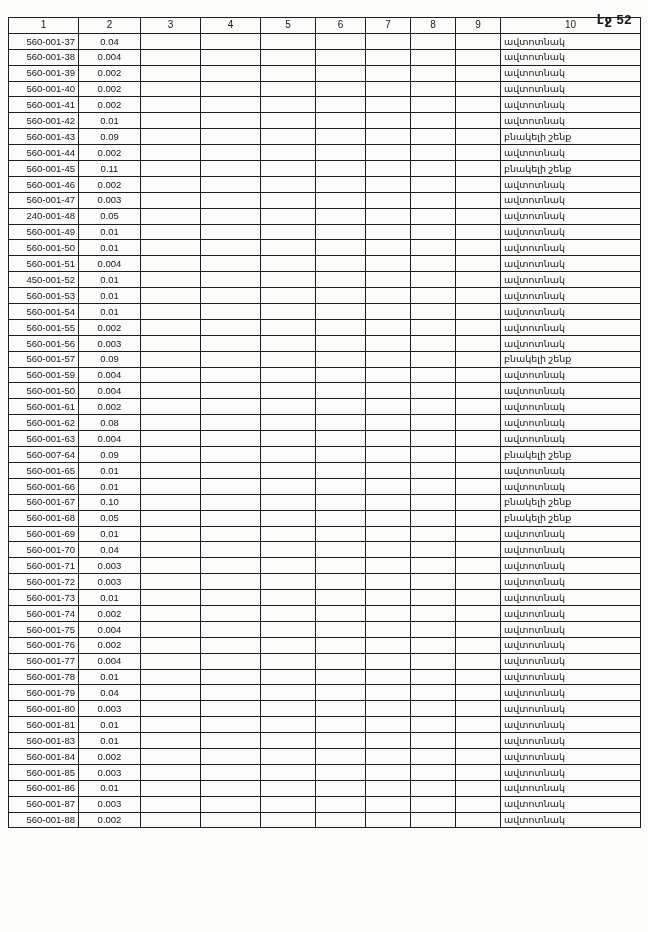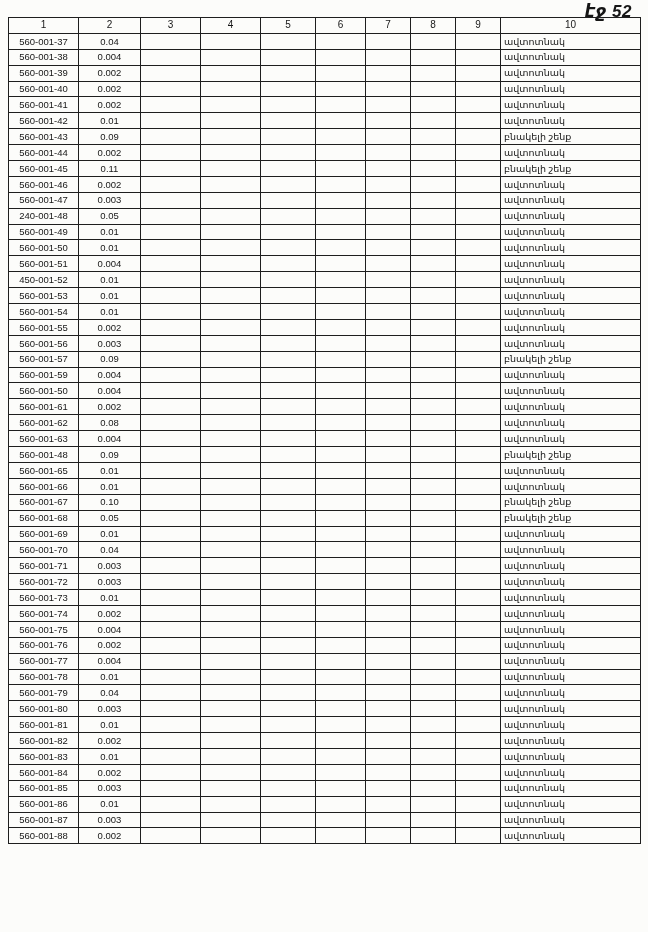--- a/index.html
+++ b/index.html
@@ -8,26 +8,25 @@
     width: 648px;
     height: 932px;
     background: #fcfcfa;
     font-family: "Liberation Sans", "DejaVu Sans", sans-serif;
     color: #161616;
     position: relative;
     overflow: hidden;
   }
   .page-label {
     position: absolute;
-    top: 1px;
+    top: 12px;
     right: 16px;
-    font-size: 17px;
+    font-size: 13px;
     font-weight: bold;
     letter-spacing: 0.5px;
-    font-style: italic;
   }
   table.doc-table {
     position: absolute;
     top: 17px;
     left: 8px;
     width: 632px;
     border-collapse: collapse;
     table-layout: fixed;
   }
   .doc-table th, .doc-table td {
@@ -38,21 +37,21 @@
     height: 15.9px;
     overflow: hidden;
     white-space: nowrap;
     font-weight: normal;
     vertical-align: middle;
   }
   .doc-table th {
     text-align: center;
     font-size: 10px;
   }
-  td.code { text-align: center; }
+  td.code { text-align: right; }
   td.val  { text-align: center; }
   td.type { text-align: left; }
 </style>
 </head>
 <body>
 
 <div class="page-label">էջ 52</div>
 
 <table class="doc-table">
   <colgroup>
@@ -388,21 +387,21 @@
         <td></td>
         <td></td>
         <td></td>
         <td></td>
         <td></td>
         <td></td>
         <td></td>
         <td class="type">ավտոտնակ</td>
       </tr>
       <tr>
-        <td class="code">560-001-48</td>
+        <td class="code">560-007-64</td>
         <td class="val">0.09</td>
         <td></td>
         <td></td>
         <td></td>
         <td></td>
         <td></td>
         <td></td>
         <td></td>
         <td class="type">բնակելի շենք</td>
       </tr>
@@ -594,32 +593,20 @@
         <td></td>
         <td></td>
         <td></td>
         <td></td>
         <td></td>
         <td class="type">ավտոտնակ</td>
       </tr>
       <tr>
         <td class="code">560-001-81</td>
         <td class="val">0.01</td>
-        <td></td>
-        <td></td>
-        <td></td>
-        <td></td>
-        <td></td>
-        <td></td>
-        <td></td>
-        <td class="type">ավտոտնակ</td>
-      </tr>
-      <tr>
-        <td class="code">560-001-82</td>
-        <td class="val">0.002</td>
         <td></td>
         <td></td>
         <td></td>
         <td></td>
         <td></td>
         <td></td>
         <td></td>
         <td class="type">ավտոտնակ</td>
       </tr>
       <tr>

